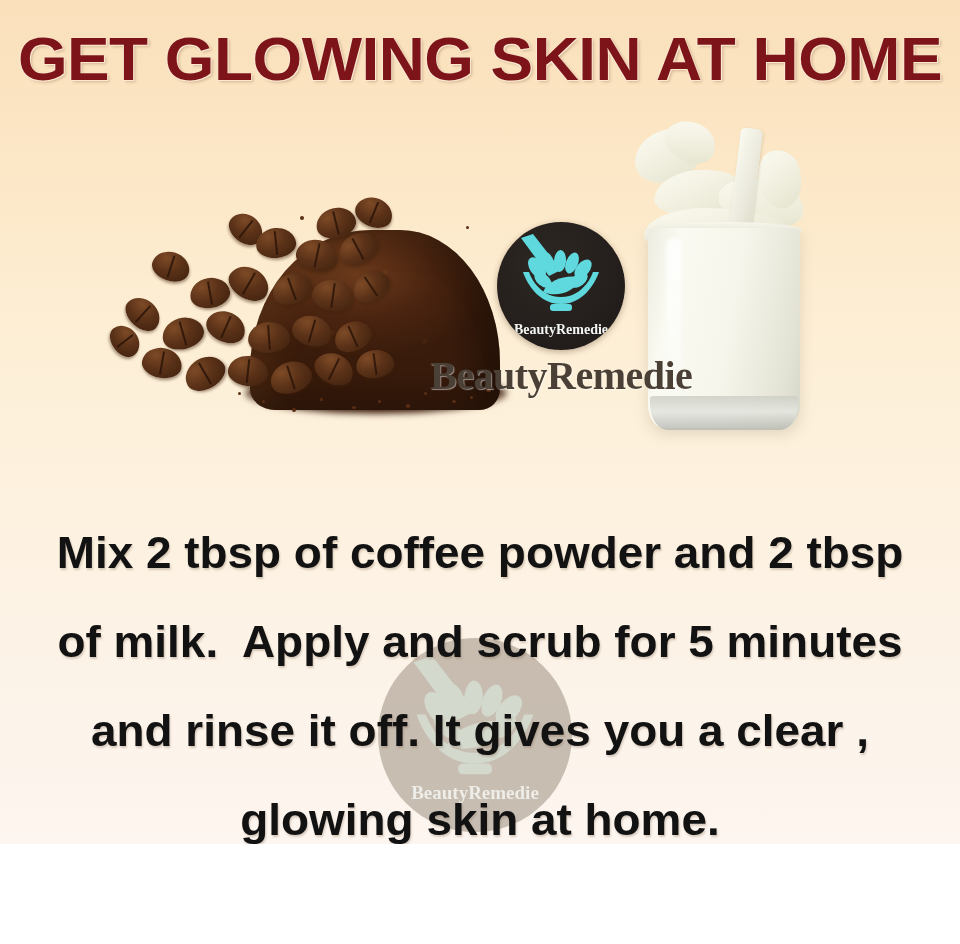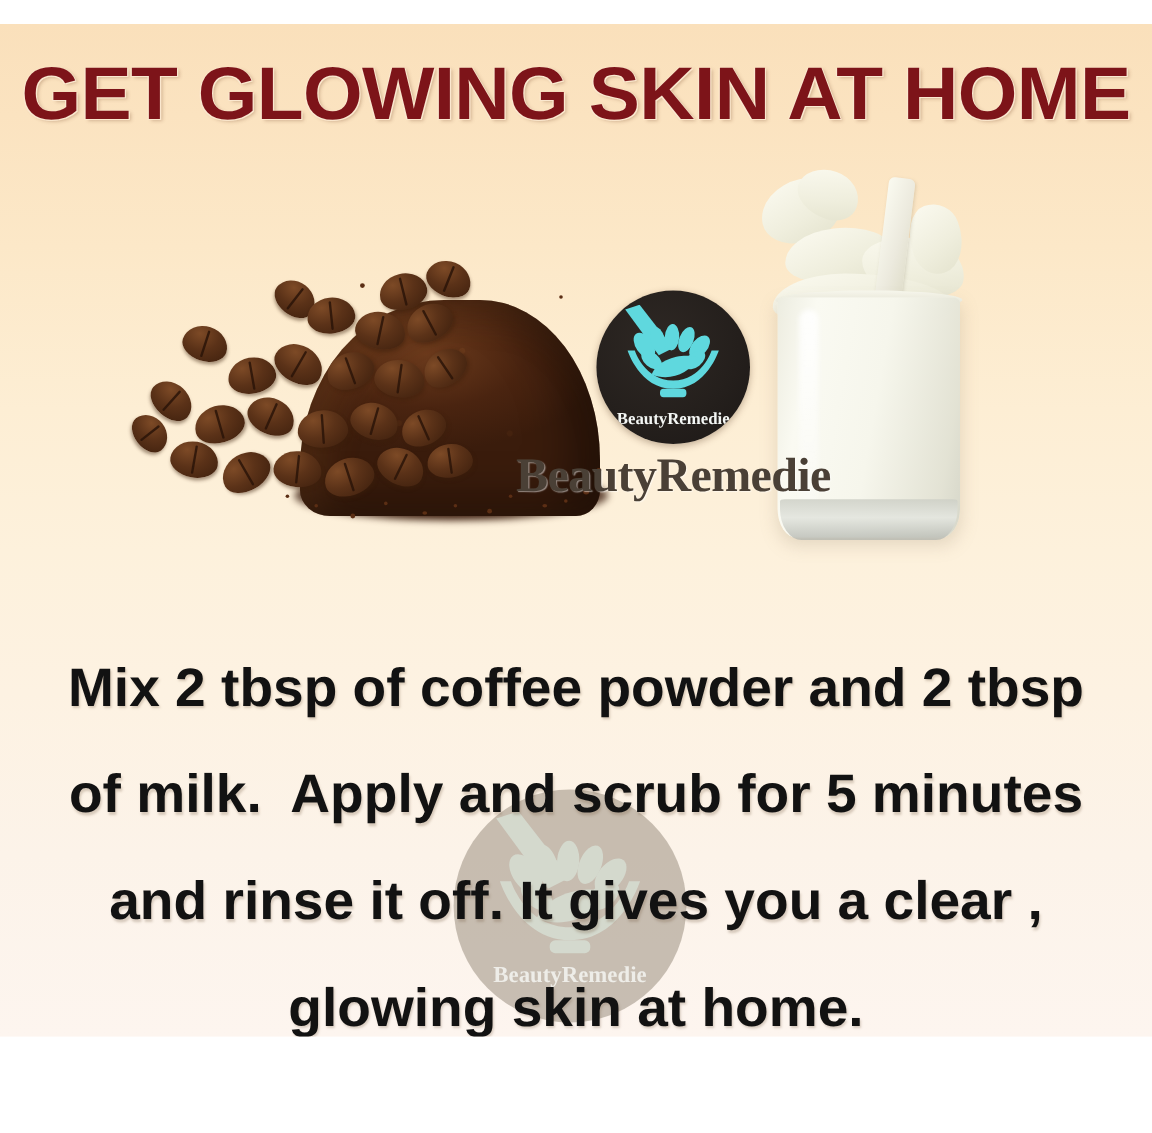--- a/index.html
+++ b/index.html
@@ -16,21 +16,20 @@
     background:
       linear-gradient(180deg,
         #fae0bb 0%,
         #fbe3c0 9%,
         #fce8c8 22%,
         #fdeed4 38%,
         #fdf1dc 52%,
         #fdf2e2 66%,
         #fcf3e9 82%,
         #fdf5ef 100%);
-    margin-top: 20px;
   }
 
   
   #title {
     position: absolute;
     left: 8px;
     top: 24px;
     width: 944px;
     height: 70px;
     line-height: 70px;

